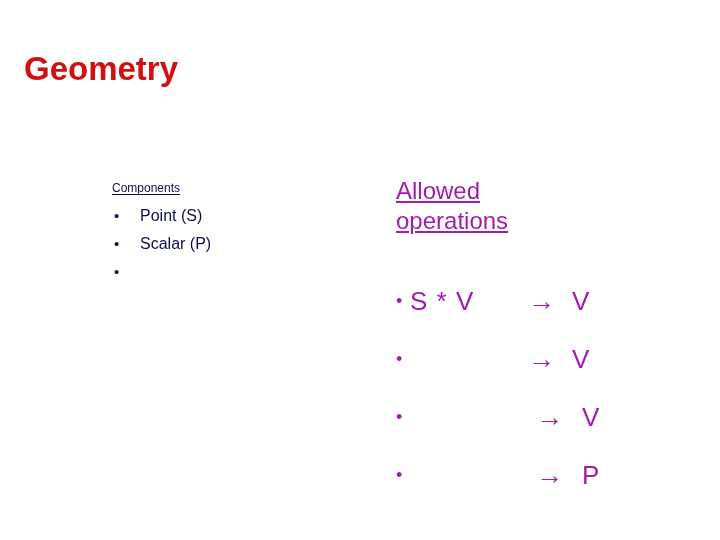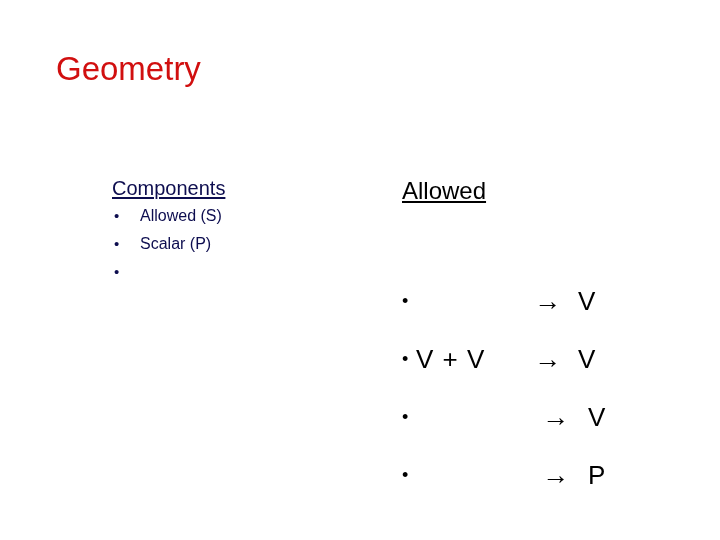--- a/index.html
+++ b/index.html
@@ -21,44 +21,44 @@
     left: 0;
     top: 0;
     width: 720px;
     height: 540px;
     background: #ffffff;
   }
 
   
   .slide-title {
     position: absolute;
-    left: 56px;
+    left: 24px;
     top: 50px;
     font-size: 33px;
-    font-weight: normal;
+    font-weight: bold;
     color: #d10f0f;
     letter-spacing: 0px;
     line-height: 38px;
     white-space: nowrap;
   }
 
   
   .components-block {
     position: absolute;
     left: 112px;
     top: 176px;
     width: 250px;
     color: #0d0d4f;
     font-size: 16px;
     line-height: 28px;
   }
   .components-heading {
     text-decoration: underline;
     text-underline-offset: 2px;
-    font-size: 20px;
+    font-size: 12px;
     line-height: 24px;
     white-space: nowrap;
   }
   .components-list {
     margin: 2px 0 0 0;
     padding: 0;
     list-style: none;
   }
   .components-list li {
     position: relative;
@@ -75,22 +75,21 @@
     line-height: 28px;
     font-size: 15px;
   }
 
   
   .ops-block {
     position: absolute;
     left: 396px;
     top: 176px;
     width: 300px;
-    color: #000000;
-    margin-left: 6px;
+    color: #a21caf;
   }
   .ops-heading {
     font-size: 24px;
     line-height: 30px;
     width: 152px;
   }
   .ops-heading .hline {
     display: block;
     text-decoration: underline;
     text-underline-offset: 2px;
@@ -149,46 +148,47 @@
 
 <div class="slide">
 
   <div class="slide-title">Geometry</div>
 
   <div class="components-block">
     <div class="components-heading">Components</div>
     <ul class="components-list">
       <li>
         <span class="bullet">•</span>
-        <span>Allowed (S)</span>
+        <span>Point (S)</span>
       </li>
       <li>
         <span class="bullet">•</span>
         <span>Scalar (P)</span>
       </li>
       <li>
         <span class="bullet">•</span>
       </li>
     </ul>
   </div>
 
   <div class="ops-block">
     <div class="ops-heading">
       <span class="hline">Allowed</span>
+      <span class="hline">operations</span>
     </div>
 
     <ul class="ops-list">
       <li>
         <span class="bullet">•</span>
+        <span class="expr">S * V</span>
         <span class="arrow">→</span>
         <span class="result">V</span>
       </li>
       <li>
         <span class="bullet">•</span>
-        <span class="expr">V + V</span>
         <span class="arrow">→</span>
         <span class="result">V</span>
       </li>
       <li class="shift-right">
         <span class="bullet">•</span>
         <span class="arrow">→</span>
         <span class="result">V</span>
       </li>
       <li class="shift-right">
         <span class="bullet">•</span>

